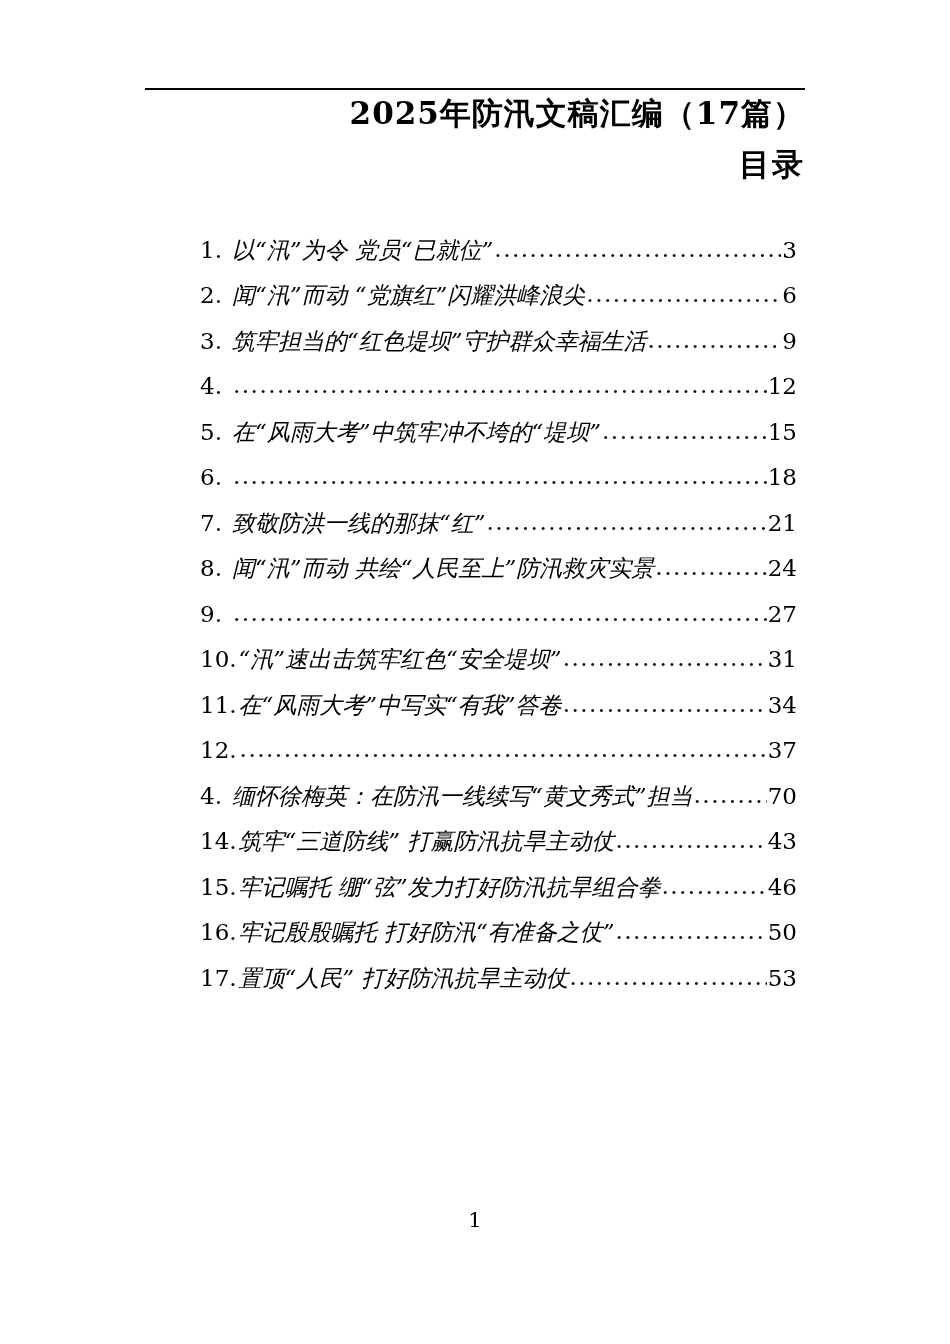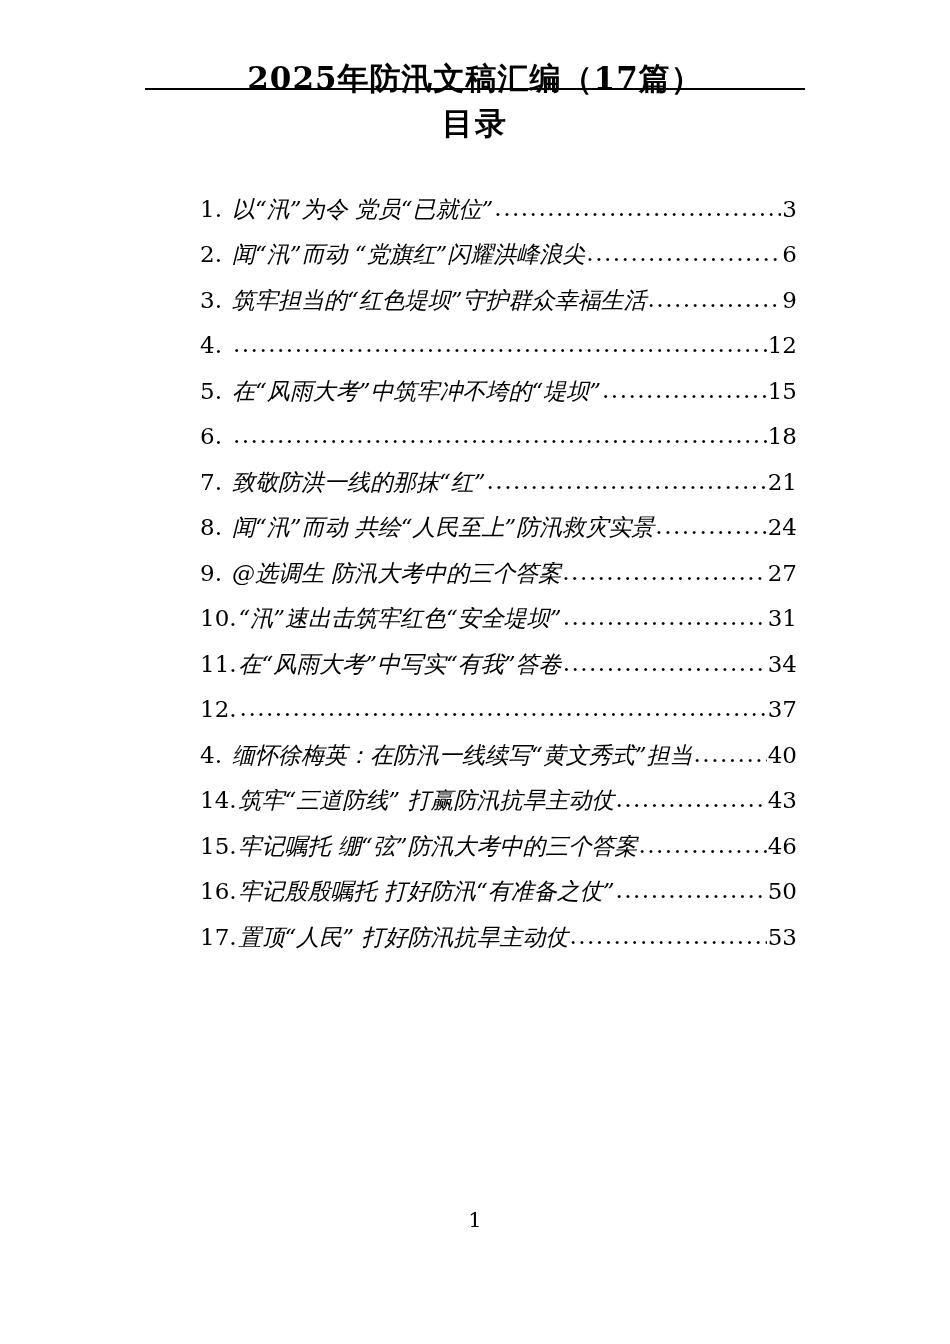--- a/index.html
+++ b/index.html
@@ -23,38 +23,38 @@
     position: relative;
   }
   .top-rule {
     position: absolute;
     left: 145px;
     right: 145px;
     top: 88px;
     border-top: 2px solid #000;
   }
   .title-block {
-    padding-top: 56px;
-    text-align: center;
+    padding-top: 91px;
+    text-align: right;
   }
   .doc-title {
     font-family: "DejaVu Serif", "Liberation Serif", serif;
     font-size: 31px;
     font-weight: bold;
     letter-spacing: 1px;
     line-height: 1.45;
     white-space: nowrap;
   }
   .doc-subtitle {
     font-family: "DejaVu Serif", "Liberation Serif", serif;
     font-size: 31px;
     font-weight: bold;
     letter-spacing: 2px;
     line-height: 1.45;
-    margin-top: 0;
+    margin-top: 6px;
   }
   .toc {
     margin-top: 52px;
     padding-left: 55px;
     padding-right: 8px;
   }
   .toc-entry {
     display: flex;
     align-items: baseline;
     font-size: 23px;
@@ -151,21 +151,20 @@
         <span class="toc-page">21</span>
       </div>
       <div class="toc-entry">
         <span class="toc-num">8.</span>
         <span class="toc-text">闻“汛”而动 共绘“人民至上”防汛救灾实景</span>
         <span class="toc-dots">...............................................................................</span>
         <span class="toc-page">24</span>
       </div>
       <div class="toc-entry">
         <span class="toc-num">9.</span>
-        <span class="toc-text">@选调生 防汛大考中的三个答案</span>
         <span class="toc-dots">...............................................................................</span>
         <span class="toc-page">27</span>
       </div>
       <div class="toc-entry">
         <span class="toc-num">10.</span>
         <span class="toc-text">“汛”速出击筑牢红色“安全堤坝”</span>
         <span class="toc-dots">...............................................................................</span>
         <span class="toc-page">31</span>
       </div>
       <div class="toc-entry">
@@ -176,31 +175,31 @@
       </div>
       <div class="toc-entry">
         <span class="toc-num">12.</span>
         <span class="toc-dots">...............................................................................</span>
         <span class="toc-page">37</span>
       </div>
       <div class="toc-entry">
         <span class="toc-num">4.</span>
         <span class="toc-text">缅怀徐梅英：在防汛一线续写“黄文秀式”担当</span>
         <span class="toc-dots">...............................................................................</span>
-        <span class="toc-page">40</span>
+        <span class="toc-page">70</span>
       </div>
       <div class="toc-entry">
         <span class="toc-num">14.</span>
         <span class="toc-text">筑牢“三道防线” 打赢防汛抗旱主动仗</span>
         <span class="toc-dots">...............................................................................</span>
         <span class="toc-page">43</span>
       </div>
       <div class="toc-entry">
         <span class="toc-num">15.</span>
-        <span class="toc-text">牢记嘱托 绷“弦”防汛大考中的三个答案</span>
+        <span class="toc-text">牢记嘱托 绷“弦”发力打好防汛抗旱组合拳</span>
         <span class="toc-dots">...............................................................................</span>
         <span class="toc-page">46</span>
       </div>
       <div class="toc-entry">
         <span class="toc-num">16.</span>
         <span class="toc-text">牢记殷殷嘱托 打好防汛“有准备之仗”</span>
         <span class="toc-dots">...............................................................................</span>
         <span class="toc-page">50</span>
       </div>
       <div class="toc-entry">

